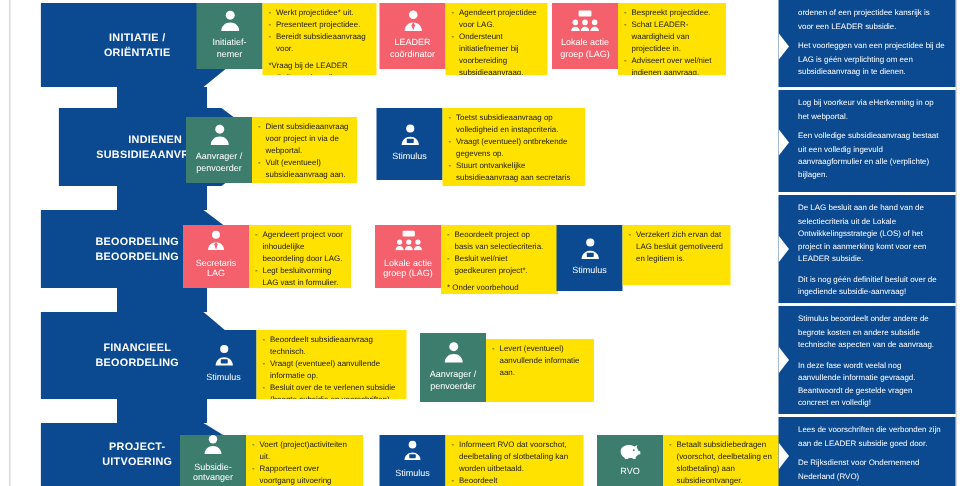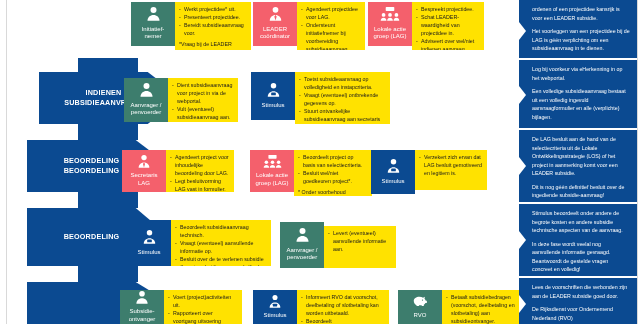--- a/index.html
+++ b/index.html
@@ -101,20 +101,26 @@
   .tip-sep{position:absolute;left:0;width:118px;height:1px;background:#ffffff;}
 </style>
 </head>
 <body>
 
 <div class="canvas">
 
   <div class="edge-left"></div>
   <div class="edge-right"></div>
 
+  <div class="phase" style="left:27px;top:2px;width:143px;height:56px;">
+    <span>
+      <span>INITIATIE /</span>
+      <span>ORIËNTATIE</span>
+    </span>
+  </div>
   <div class="stub" style="top:58px;height:14px;"></div>
 
   <div class="actor a-green" style="left:131px;top:2px;width:44px;height:44px;">
     <span class="ic">
       <svg width="17" height="15" viewBox="0 0 24 22">
           <circle cx="12" cy="6" r="4.4" fill="#fff"></circle>
           <path d="M3.2 21.5c0-5 3.9-8.4 8.8-8.4s8.8 3.4 8.8 8.4z" fill="#fff"></path>
         </svg>
     </span>
     <span class="lbl">Initiatief-</span>
@@ -281,20 +287,21 @@
   </div>
 
   <div class="note" style="left:415px;top:150px;width:72px;height:40px;">
     <ul>
       <li>Verzekert zich ervan dat LAG besluit gemotiveerd en legitiem is.</li>
     </ul>
   </div>
 
   <div class="phase" style="left:27px;top:208px;width:143px;height:58px;">
     <span>
+      <span>FINANCIEEL</span>
       <span>BEOORDELING</span>
     </span>
   </div>
   <div class="stub" style="top:266px;height:16px;"></div>
 
   <div class="actor a-blue" style="left:127px;top:220px;width:44px;height:46px;">
     <span class="ic">
       <svg width="17" height="15" viewBox="0 0 24 22">
           <circle cx="12" cy="5.4" r="4" fill="#fff"></circle>
           <path d="M3.6 21.5c0-4.7 3.8-8 8.4-8s8.4 3.3 8.4 8z" fill="#fff"></path>
@@ -325,20 +332,22 @@
   </div>
 
   <div class="note" style="left:324px;top:226px;width:72px;height:42px;">
     <ul>
       <li>Levert (eventueel) aanvullende informatie aan.</li>
     </ul>
   </div>
 
   <div class="phase" style="left:27px;top:282px;width:143px;height:42px;">
     <span>
+      <span>PROJECT-</span>
+      <span>UITVOERING</span>
     </span>
   </div>
 
   <div class="actor a-green" style="left:120px;top:290px;width:44px;height:34px;">
     <span class="ic">
       <svg width="16" height="14" viewBox="0 0 24 22">
           <circle cx="12" cy="6" r="4.4" fill="#fff"></circle>
           <path d="M3.2 21.5c0-5 3.9-8.4 8.8-8.4s8.8 3.4 8.8 8.4z" fill="#fff"></path>
         </svg>
     </span>

